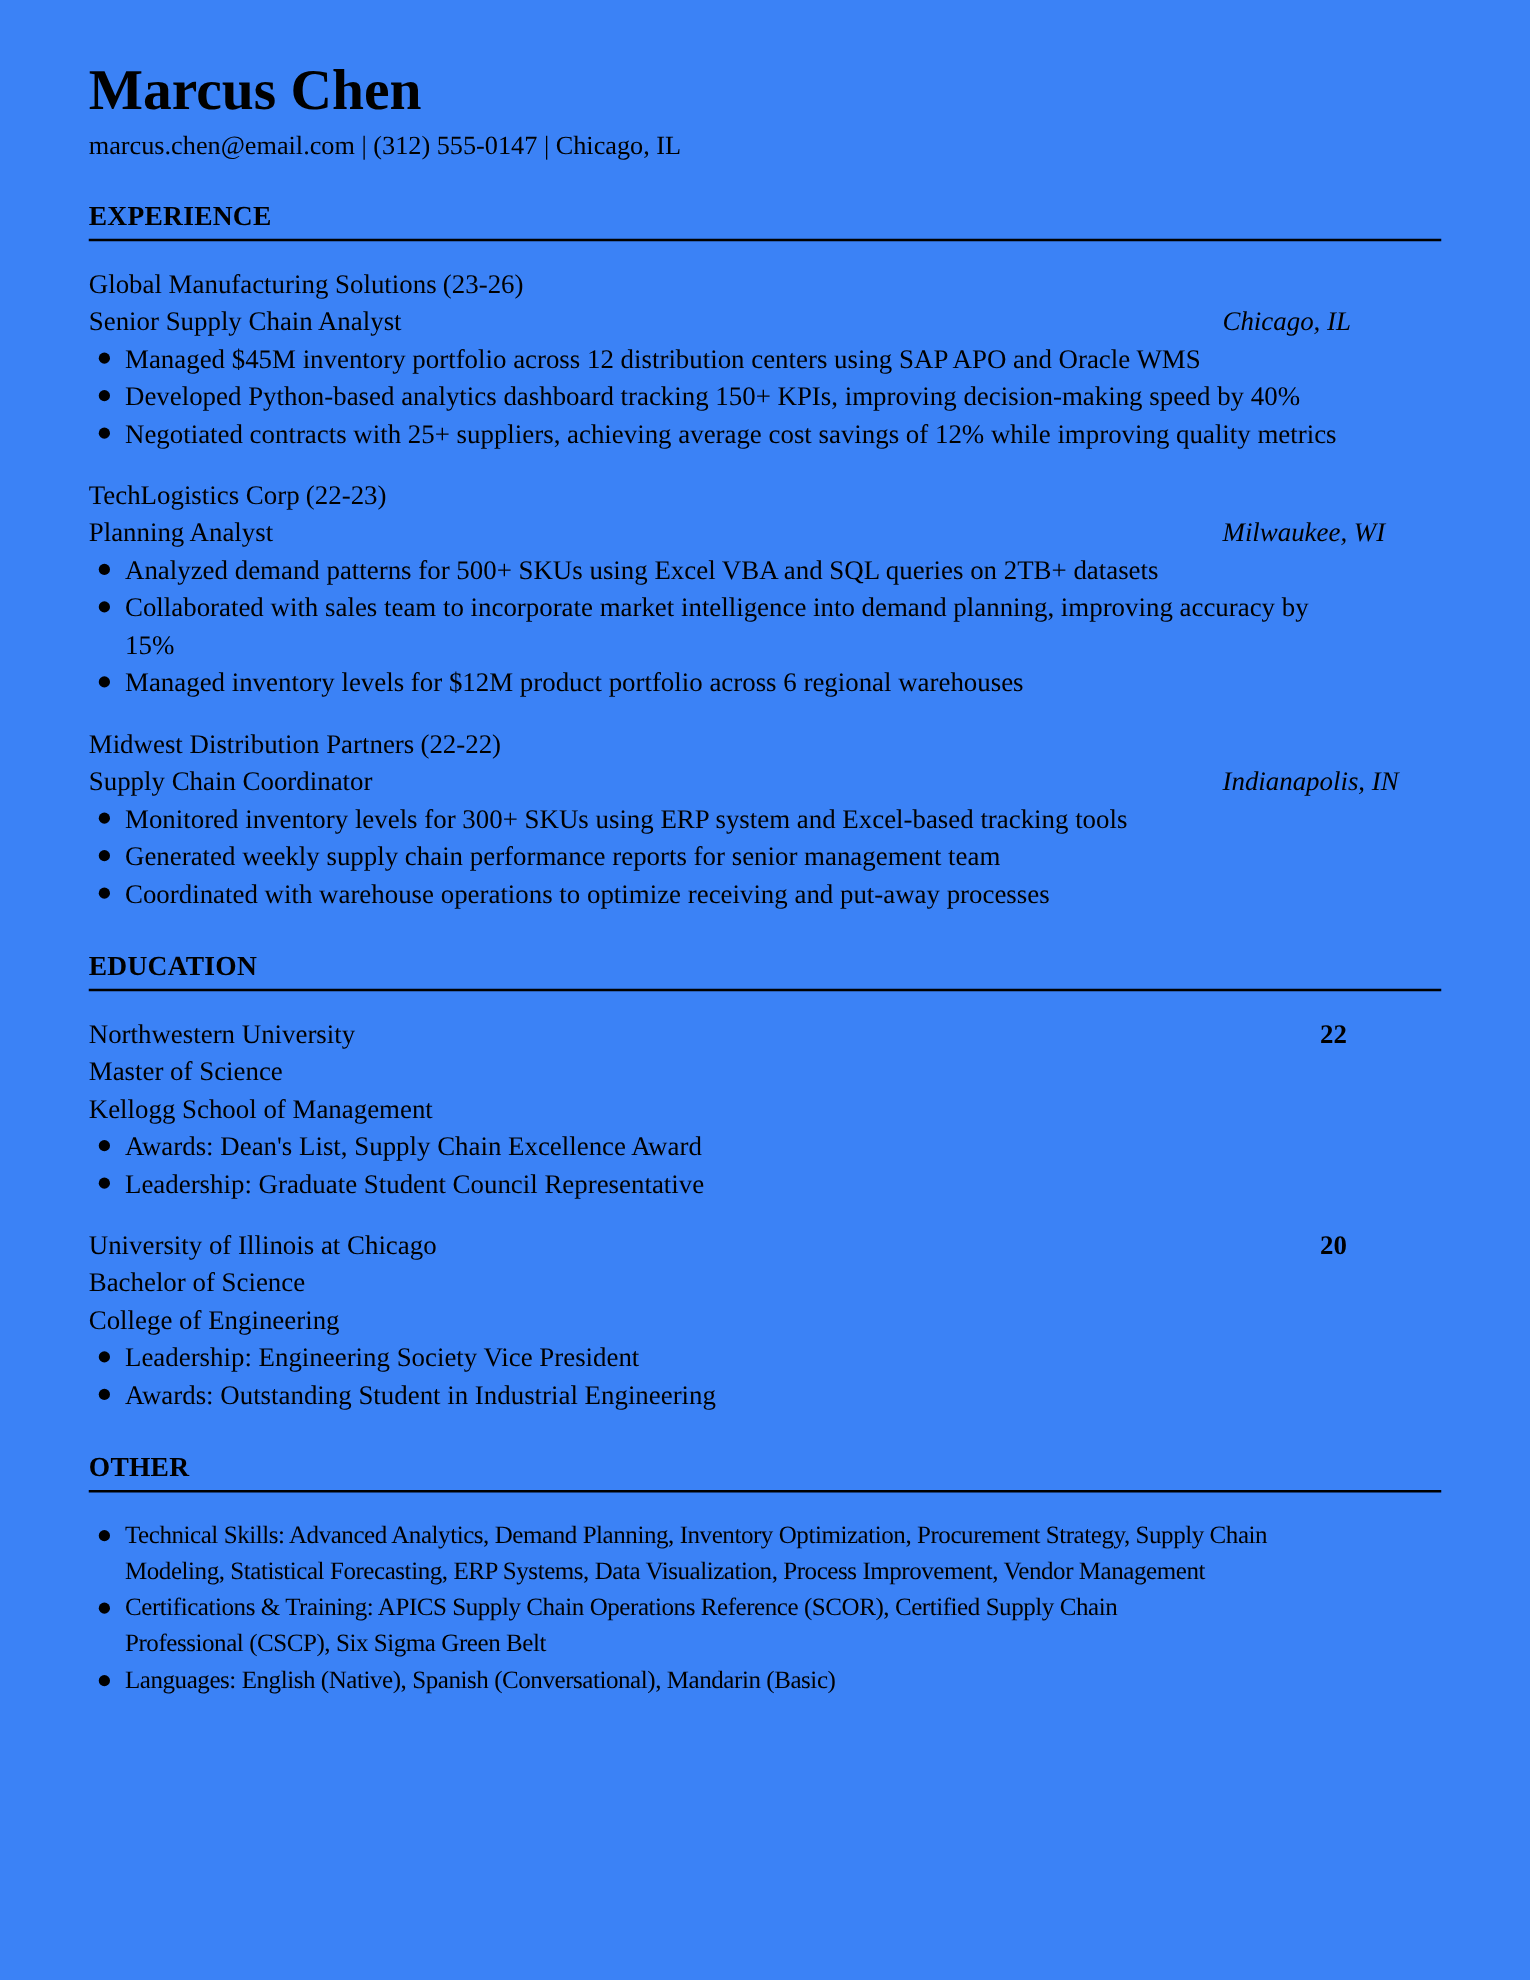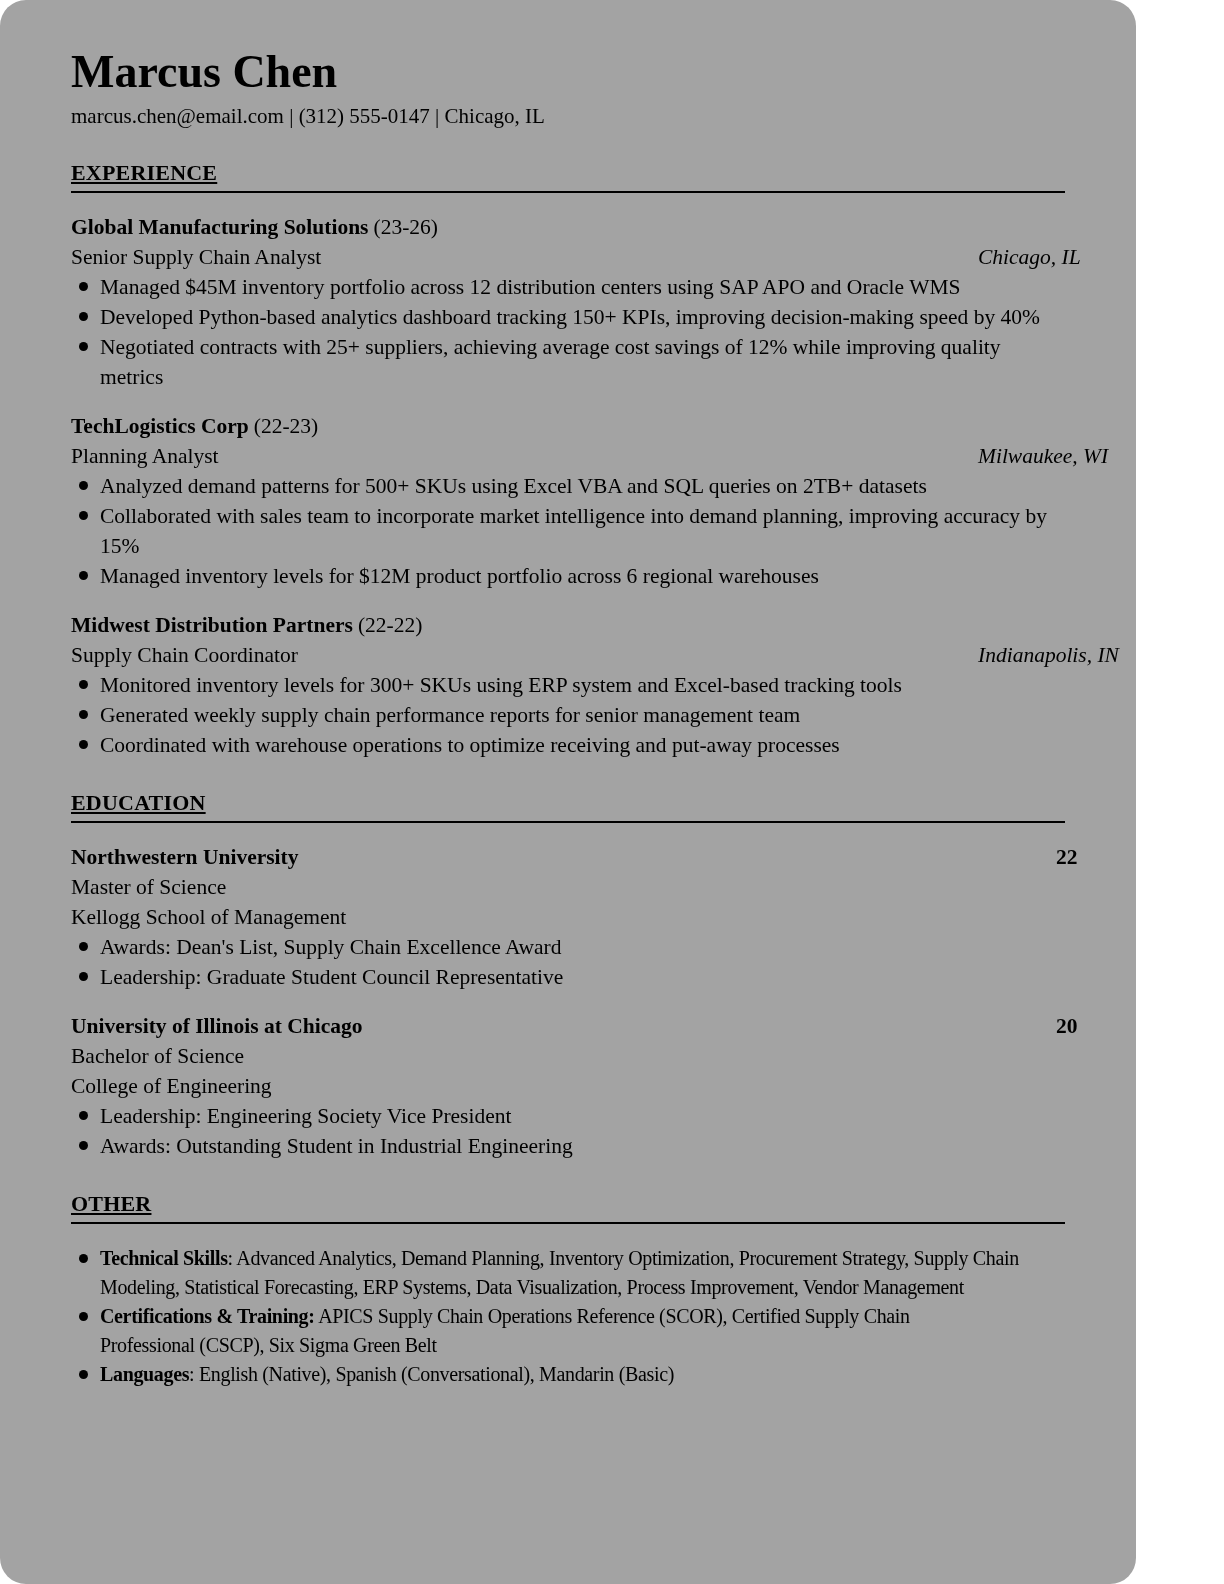--- a/index.html
+++ b/index.html
@@ -1,55 +1,53 @@
 <!DOCTYPE html>
 <html><head>
 <meta charset="utf-8">
 <style>
   html,body{margin:0;padding:0;background:#ffffff;}
   .page{
     position:relative;
-    width:1136px;
+    width:1224px;
     height:1584px;
-    background:#a3a3a3;
+    background:#3b82f6;
     color:#000000;
     font-family:"Liberation Serif","DejaVu Serif",serif;
     box-sizing:border-box;
     padding:46px 71px 0 71px;
     overflow:hidden;
-    border-radius:26px;
   }
   .name{
     font-size:46px;
     font-weight:bold;
     line-height:1.15;
     margin:0;
   }
   .contact{
     font-size:21px;
     line-height:1.35;
     margin-top:3px;
   }
   .section{margin-top:30px;}
   .sec-h{
     font-size:22px;
     font-weight:bold;
     margin:0;
     padding-bottom:5px;
     border-bottom:2px solid #000;
     letter-spacing:0.2px;
-    text-decoration:underline;
   }
   .entry{margin-top:19px;}
   .line{
     font-size:21.5px;
     line-height:30px;
     position:relative;
   }
-  .b{font-weight:bold;}
+  .b{font-weight:normal;}
   .dates{margin-left:5px;}
   .loc{position:absolute;left:907px;top:0;white-space:nowrap;font-style:italic;}
   .year{position:absolute;left:985px;top:0;font-weight:bold;}
   .bullet{
     position:relative;
     padding-left:29px;
     font-size:21.5px;
     line-height:30px;
   }
   .dot{

